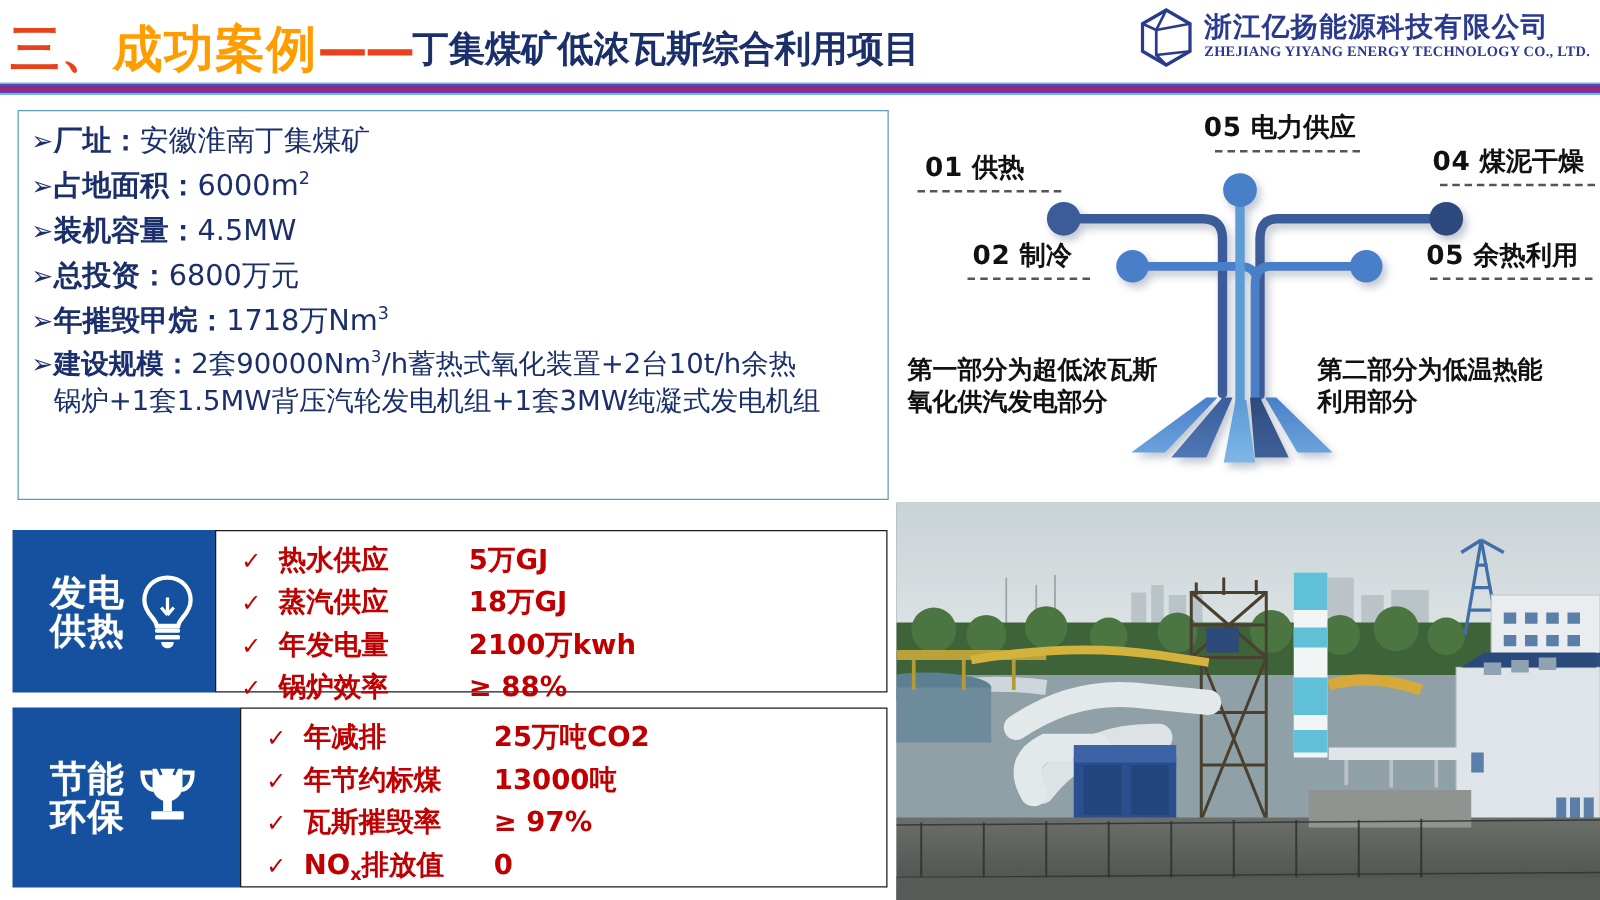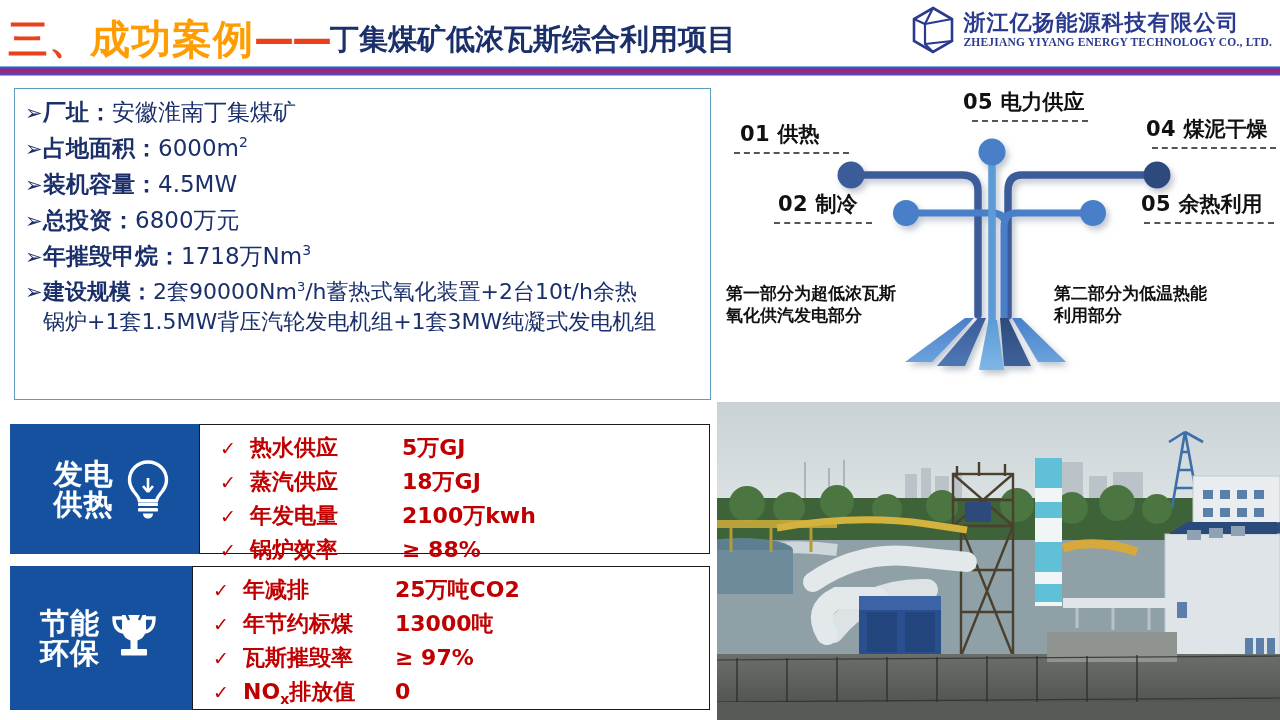--- a/index.html
+++ b/index.html
@@ -68,32 +68,32 @@
   .stat-row { display:flex; align-items:baseline; margin-bottom:4px; }
   .chk { color:#c00000; font-size:19px; width:30px; flex:0 0 30px;
          font-family:"DejaVu Sans",sans-serif; }
   .stat-label { color:#c00000; font-size:22px; font-weight:bold; width:152px; flex:0 0 152px;
                 font-family:"DejaVu Sans","Liberation Sans",sans-serif; }
   .stat-label sub { font-size:14px; }
   .stat-value { color:#c00000; font-size:22px; font-weight:bold;
                 font-family:"DejaVu Sans","Liberation Sans",sans-serif; }
 
   #panel-power { left:10px; top:424px; width:700px; height:130px; }
-  #panel-power .panel-tag { width:189px;padding-left:20px; }
+  #panel-power .panel-tag { width:162px;padding-left:20px; }
   #panel-eco   { left:10px; top:566px; width:700px; height:144px; }
   #panel-eco   .panel-tag { width:182px;align-items:center; }
 
   
   #diagram { position:absolute; left:716px; top:80px; width:564px; height:322px; }
   .dg-label { position:absolute; font-size:21px; font-weight:bold; color:#111;
               white-space:nowrap; font-family:"DejaVu Sans","Liberation Sans",sans-serif; }
   .dg-label .num { letter-spacing:0.5px; }
   .dg-underline { position:absolute; border-bottom:2px dashed #555; }
-  .dg-note { position:absolute; font-size:17px; font-weight:bold; color:#111;
-             line-height:1.28; font-family:Liberation Mono, monospace; }
+  .dg-note { position:absolute; font-size:20px; font-weight:bold; color:#111;
+             line-height:1.28; font-family:Liberation Sans, sans-serif; }
 
   
   #photo { position:absolute; left:717px; top:402px; width:563px; height:318px;
            overflow:hidden; background:#8fa0a6; }
   #photo svg { display:block; }
 </style>
 </head>
 <body>
 
 <div id="header">

